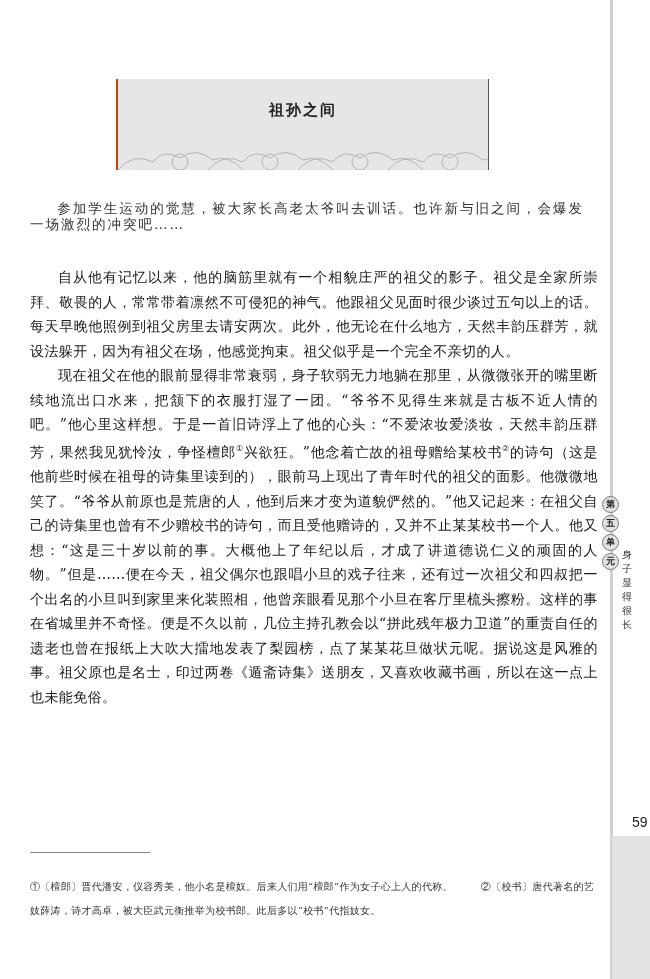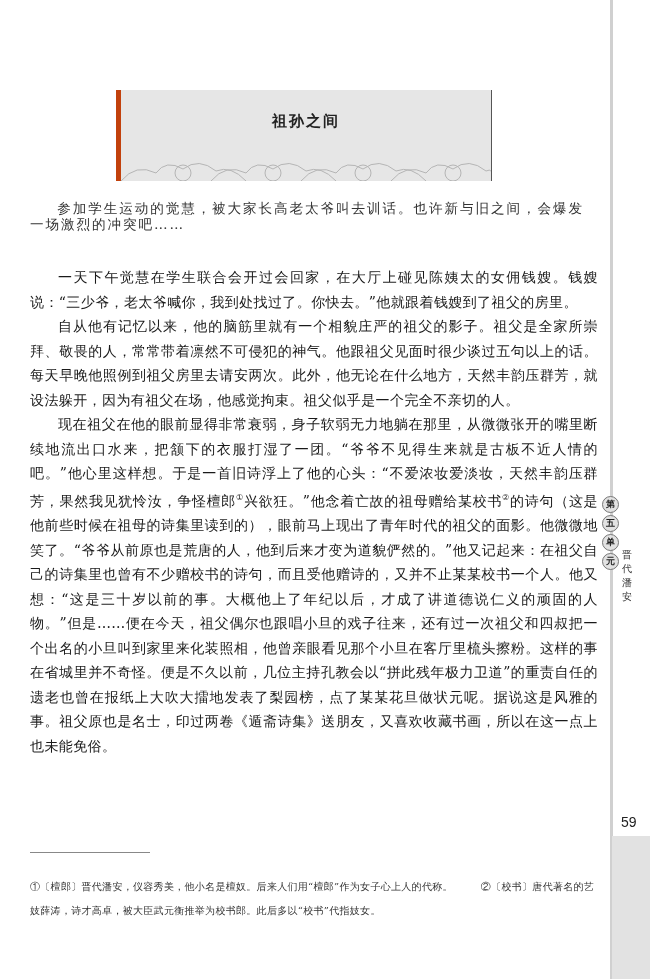--- a/index.html
+++ b/index.html
@@ -5,23 +5,22 @@
   html, body { margin:0; padding:0; }
   body {
     width:650px; height:979px; position:relative; overflow:hidden;
     background:#ffffff;
     font-family:"DejaVu Serif","Liberation Serif",serif;
     color:#1e1e1e;
   }
   .title-box {
     position:absolute; left:116px; top:79px; width:370px; height:91px;
     background:#e6e6e6;
-    border-left:5px solid #c2410c; border-right:1px solid #555;
+    border-left:2px solid #c2410c; border-right:1px solid #555;
     overflow:hidden;
-    margin-top:11px;
   }
   .title-box .title {
     position:absolute; left:0; right:0; top:22px; text-align:center;
     font-size:15px; font-weight:bold; letter-spacing:2px; color:#222;
   }
   .clouds { position:absolute; left:0; bottom:0; width:370px; height:30px; }
   .intro {
     position:absolute; left:30px; top:200px; width:565px;
     font-size:13.6px; line-height:16px; color:#333;
     text-indent:2em; letter-spacing:1.9px;
@@ -52,21 +51,21 @@
     background:#e2e2e2; font-size:9px; line-height:15px; text-align:center;
     margin-bottom:2px; color:#222; font-weight:bold;
   }
   .unit-name {
     position:absolute; left:620px; top:548px; width:14px;
     font-size:10px; line-height:14px; color:#333; text-align:center;
   }
   .page-num {
     position:absolute; left:613px; top:810px; width:37px; height:25px;
     background:#fff; font-family:"Liberation Sans",sans-serif;
-    font-size:14px; line-height:25px; padding-left:8px; box-sizing:border-box; color:#222;
+    font-size:14px; line-height:25px; padding-left:19px; box-sizing:border-box; color:#222;
   }
   .gray-bar {
     position:absolute; left:612px; top:836px; width:38px; height:143px; background:#e2e2e2;
   }
 </style>
 </head>
 <body>
 
 <div class="title-box">
   <div class="title">祖孙之间</div>
@@ -80,32 +79,31 @@
         <circle cx="152" cy="22" r="8"></circle>
       <circle cx="242" cy="22" r="8"></circle>
         <circle cx="332" cy="22" r="8"></circle>
     </g>
   </svg>
 </div>
 
 <div class="intro">参加学生运动的觉慧，被大家长高老太爷叫去训话。也许新与旧之间，会爆发一场激烈的冲突吧……</div>
 
 <div class="body-text">
-  <p>一天下午觉慧在学生联合会开过会回家，在大厅上碰见陈姨太的女佣钱嫂。钱嫂说：“三少爷，老太爷喊你，我到处找过了。你快去。”他就跟着钱嫂到了祖父的房里。</p>
   <p>自从他有记忆以来，他的脑筋里就有一个相貌庄严的祖父的影子。祖父是全家所崇拜、敬畏的人，常常带着凛然不可侵犯的神气。他跟祖父见面时很少谈过五句以上的话。每天早晚他照例到祖父房里去请安两次。此外，他无论在什么地方，天然丰韵压群芳，就设法躲开，因为有祖父在场，他感觉拘束。祖父似乎是一个完全不亲切的人。</p>
   <p><span>现在祖父在他的眼前显得非常衰弱，身子软弱无力地躺在那里，从微微张开的嘴里断续地流出口水来，把颔下的衣服打湿了一团。“爷爷不见得生来就是古板不近人情的吧。”他心里这样想。于是一首旧诗浮上了他的心头：“不爱浓妆爱淡妆，天然丰韵压群芳，果然我见犹怜汝，争怪檀郎</span><sup class="fn">①</sup><span>兴欲狂。”他念着亡故的祖母赠给某校书</span><sup class="fn">②</sup><span>的诗句（这是他前些时候在祖母的诗集里读到的），眼前马上现出了青年时代的祖父的面影。他微微地笑了。“爷爷从前原也是荒唐的人，他到后来才变为道貌俨然的。”他又记起来：在祖父自己的诗集里也曾有不少赠校书的诗句，而且受他赠诗的，又并不止某某校书一个人。他又想：“这是三十岁以前的事。大概他上了年纪以后，才成了讲道德说仁义的顽固的人物。”但是……便在今天，祖父偶尔也跟唱小旦的戏子往来，还有过一次祖父和四叔把一个出名的小旦叫到家里来化装照相，他曾亲眼看见那个小旦在客厅里梳头擦粉。这样的事在省城里并不奇怪。便是不久以前，几位主持孔教会以“拼此残年极力卫道”的重责自任的遗老也曾在报纸上大吹大擂地发表了梨园榜，点了某某花旦做状元呢。据说这是风雅的事。祖父原也是名士，印过两卷《遁斋诗集》送朋友，又喜欢收藏书画，所以在这一点上也未能免俗。</span></p>
 </div>
 
 <div class="rule"></div>
 <div class="footnotes">
   <span>①〔檀郎〕晋代潘安，仪容秀美，他小名是檀奴。后来人们用“檀郎”作为女子心上人的代称。</span><span class="fn2">②〔校书〕唐代著名的艺妓薛涛，诗才高卓，被大臣武元衡推举为校书郎。此后多以“校书”代指妓女。</span>
 </div>
 
 <div class="side-line"></div>
 <div class="unit-badges">
   <div class="badge">第</div>
   <div class="badge">五</div>
   <div class="badge">单</div>
   <div class="badge">元</div>
 </div>
-<div class="unit-name">晋代潘安</div>
+<div class="unit-name">身子显得很长</div>
 <div class="page-num">59</div>
 <div class="gray-bar"></div>
 
 </body></html>

